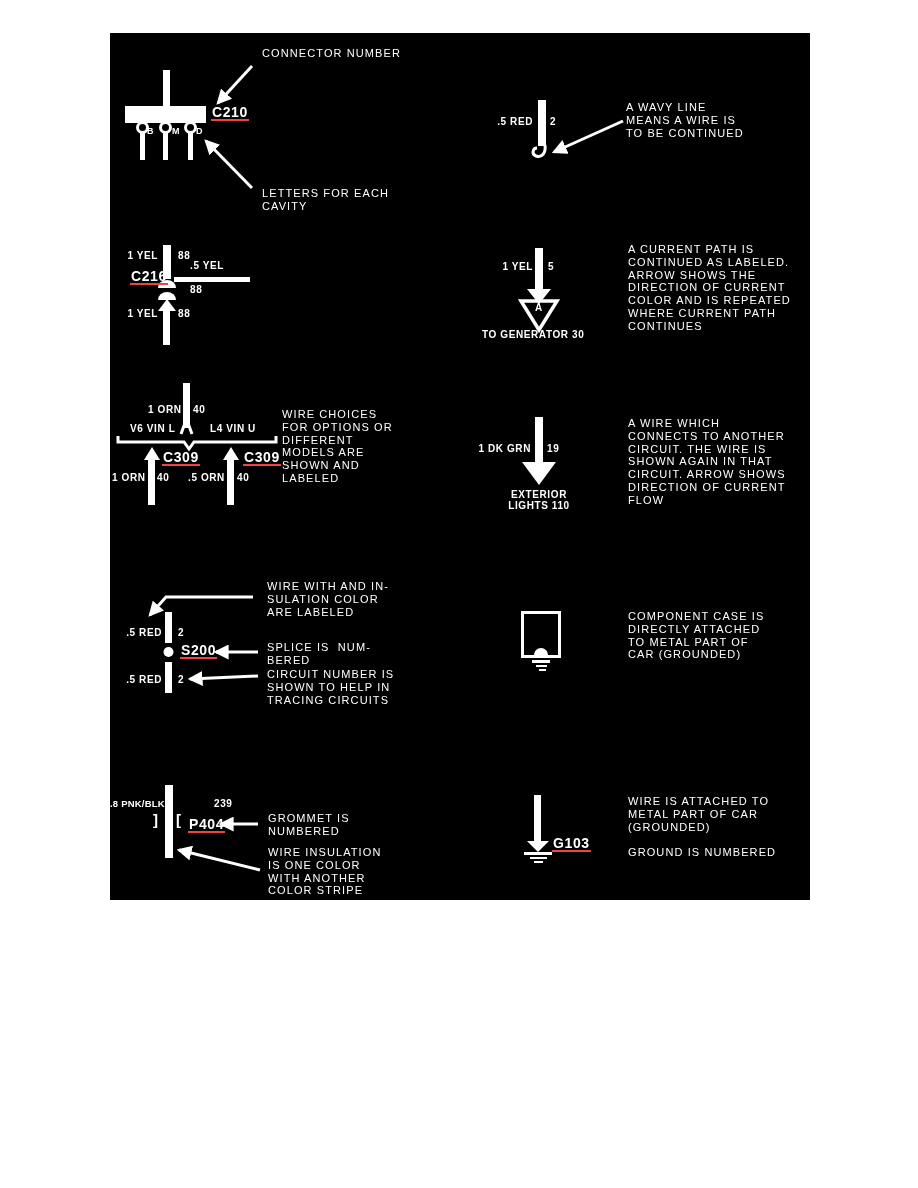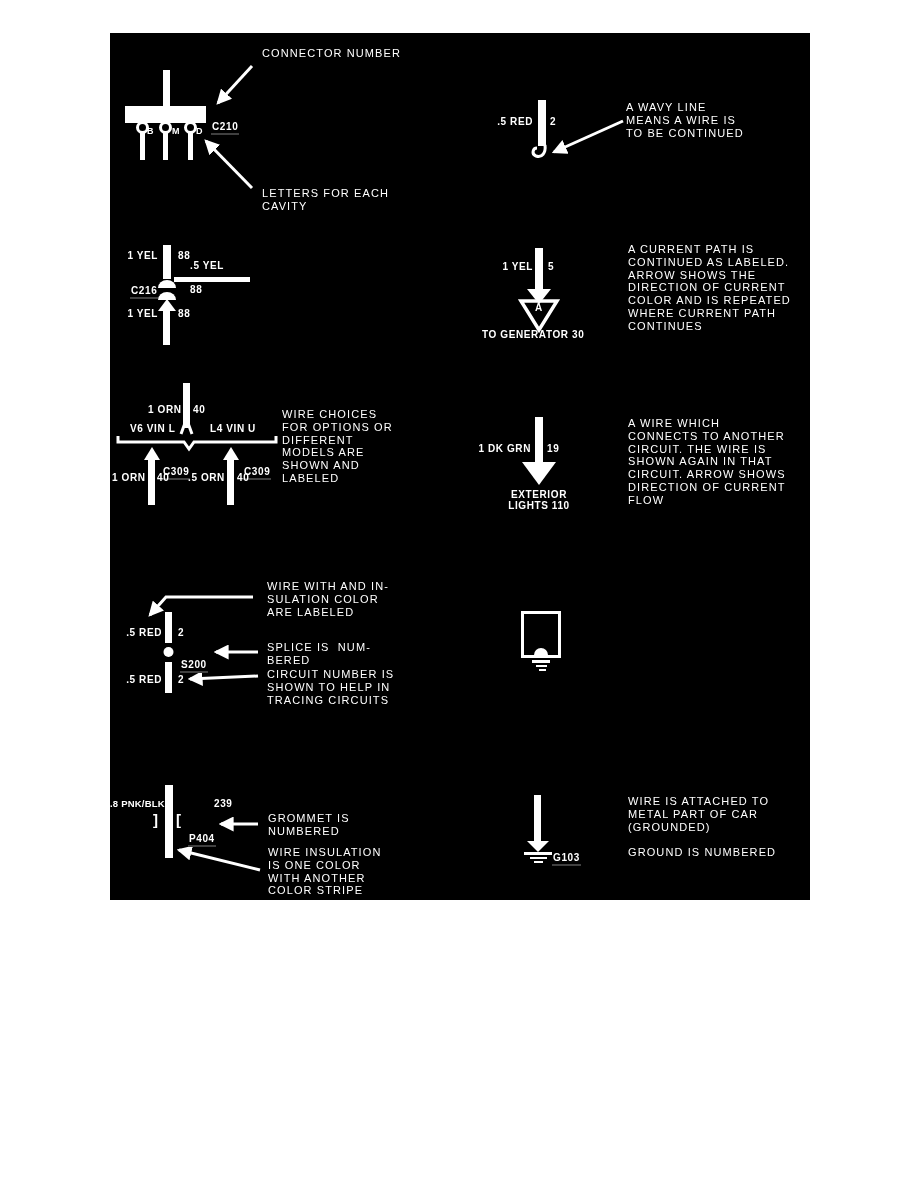--- a/index.html
+++ b/index.html
@@ -5,22 +5,22 @@
   html,body{margin:0;padding:0;}
   .page{position:relative;width:918px;height:1188px;background:#ffffff;overflow:hidden;
         font-family:"Liberation Sans",sans-serif;}
   .panel{position:absolute;left:110px;top:33px;width:700px;height:867px;background:#000;}
   .panel *{box-sizing:border-box;}
   .wire{position:absolute;background:#fff;}
   .txt{position:absolute;color:#fff;font-weight:400;font-size:11px;line-height:12.8px;
        letter-spacing:1.1px;white-space:pre-wrap;}
   .lbl{position:absolute;color:#fff;font-weight:700;font-size:10px;line-height:11px;
        letter-spacing:0.6px;white-space:pre;}
-  .cid{position:absolute;color:#fff;font-weight:700;font-size:10px;line-height:11px;
-       letter-spacing:0.6px;border-bottom:2px solid #404040;padding:0 1px 1px 1px;margin-top:14px;}
+  .cid{position:absolute;color:#fff;font-weight:700;font-size:14px;line-height:11px;
+       letter-spacing:0.6px;border-bottom:2px solid #ef4444;padding:0 1px 1px 1px;}
   .cav{position:absolute;color:#fff;font-weight:700;font-size:9px;}
   .ral{text-align:right;}
   .ctr{text-align:center;}
   .ring{position:absolute;width:13px;height:13px;border:3px solid #fff;border-radius:50%;background:#000;}
   .brk{position:absolute;color:#fff;font-weight:700;font-size:15px;line-height:15px;}
   .overlay{position:absolute;left:0;top:0;width:700px;height:867px;pointer-events:none;}
   .box{position:absolute;border:3px solid #fff;background:#000;}
   .dome{position:absolute;background:#fff;border-radius:8px 8px 2px 2px;}
 </style>
 </head>
@@ -162,20 +162,24 @@
 BERED</div>
     <div class="txt" style="left:157px;top:635px;">CIRCUIT NUMBER IS
 SHOWN TO HELP IN
 TRACING CIRCUITS</div>
 
     <div class="box" style="left:411px;top:578px;width:40px;height:47px;"></div>
     <div class="dome" style="left:424px;top:615px;width:14px;height:10px;"></div>
     <div class="wire" style="left:422px;top:627px;width:18px;height:3px;"></div>
     <div class="wire" style="left:426px;top:632px;width:11px;height:2px;"></div>
     <div class="wire" style="left:429px;top:636px;width:7px;height:2px;"></div>
+    <div class="txt" style="left:518px;top:577px;">COMPONENT CASE IS
+DIRECTLY ATTACHED
+TO METAL PART OF
+CAR (GROUNDED)</div>
 
     <div class="wire" style="left:55px;top:752px;width:8px;height:73px;"></div>
     <div class="lbl" style="left:0px;top:765px;font-size:9.5px;letter-spacing:0.2px;">.8 PNK/BLK</div>
     <div class="lbl" style="left:68px;top:765px;margin-left:36px;">239</div>
     <div class="brk" style="left:43px;top:779px;">]</div>
     <div class="brk" style="left:66px;top:779px;">[</div>
     <div class="cid" style="left:78px;top:786px;">P404</div>
     <div class="txt" style="left:158px;top:779px;">GROMMET IS
 NUMBERED</div>
     <div class="txt" style="left:158px;top:813px;">WIRE INSULATION

